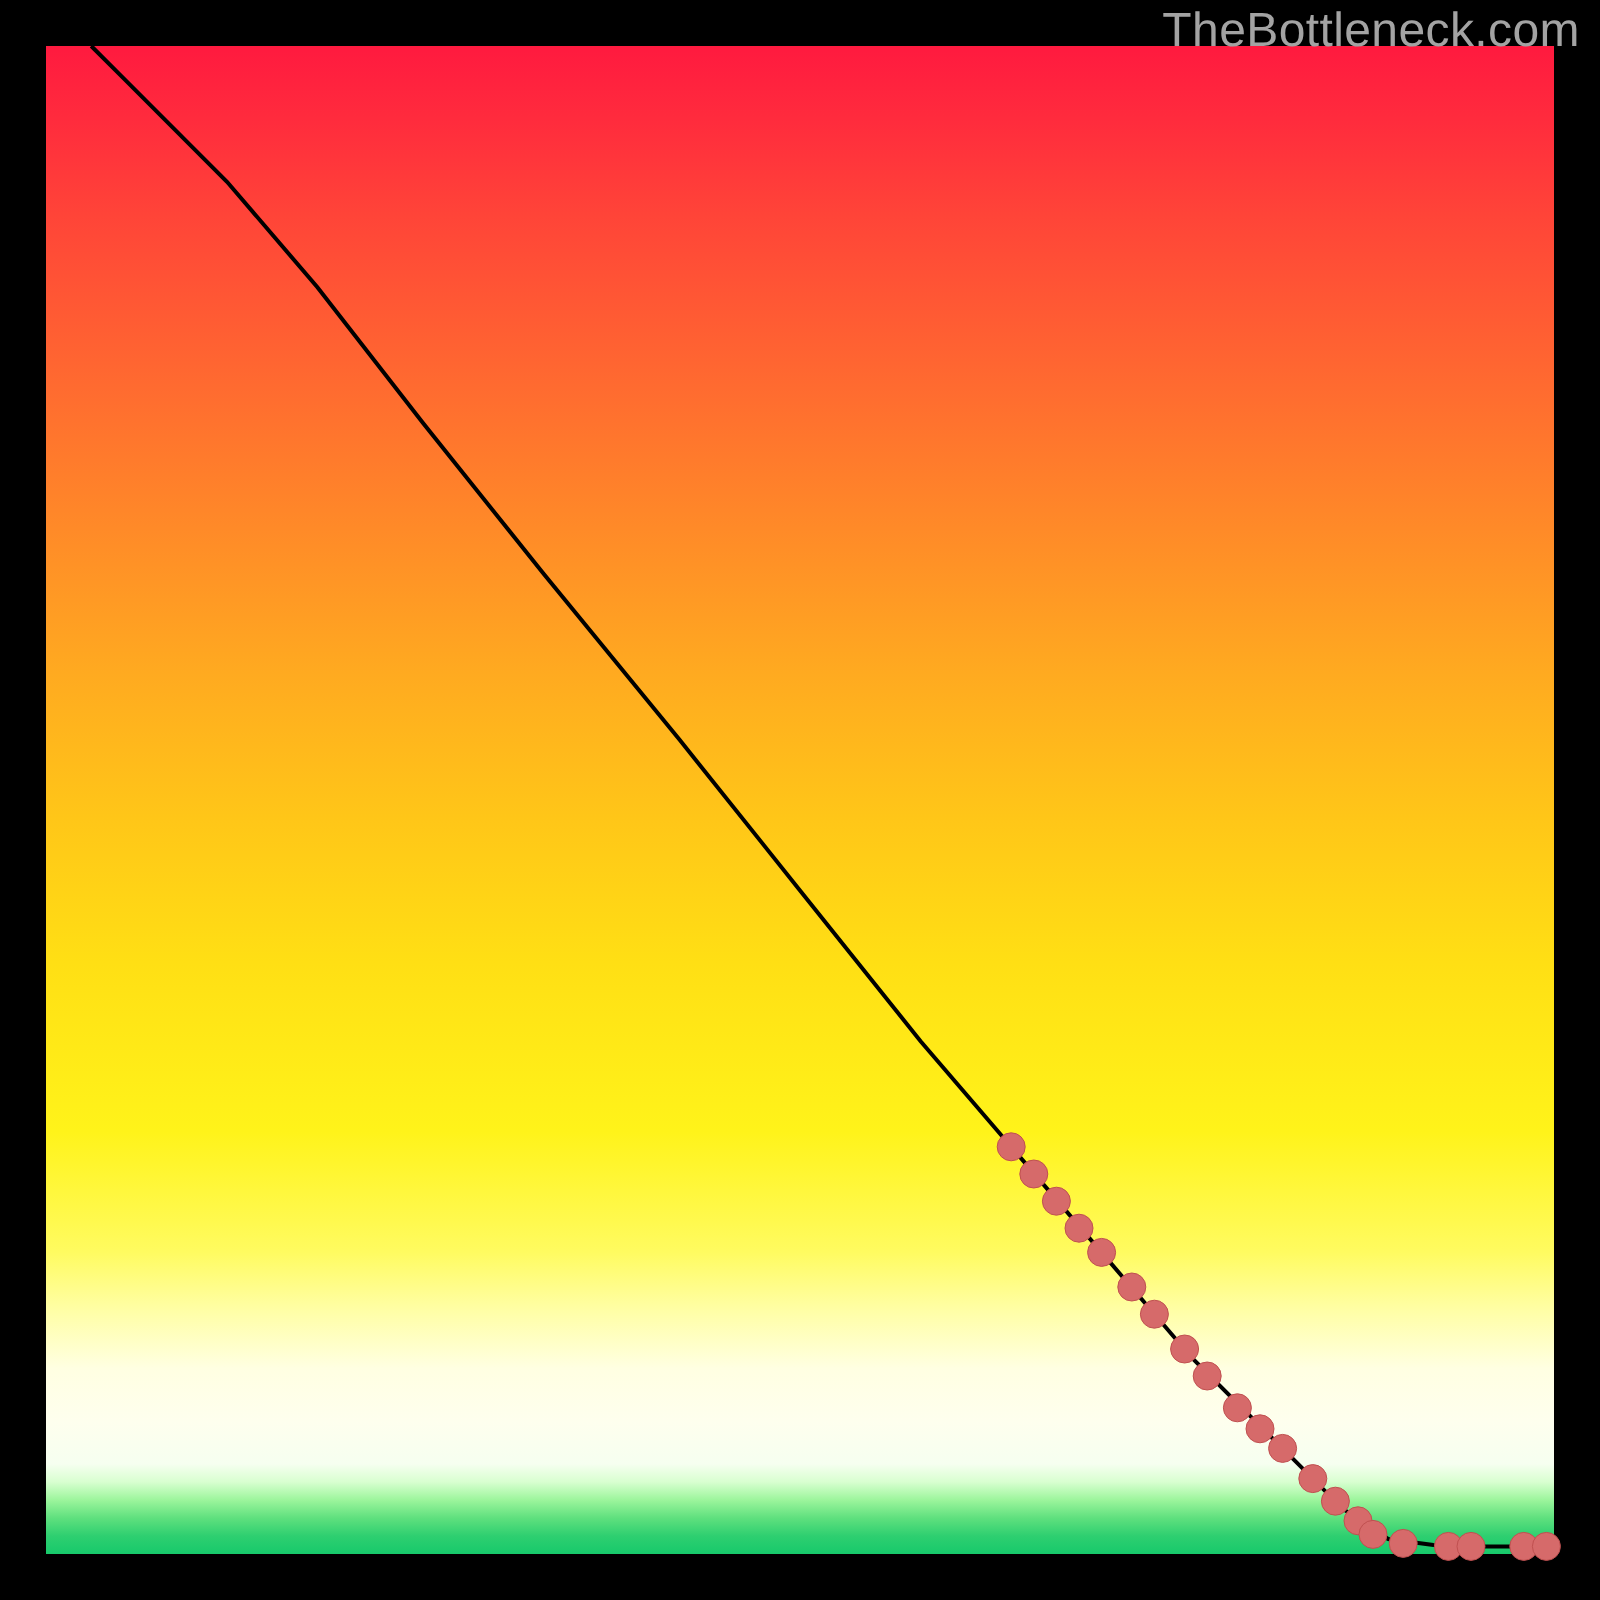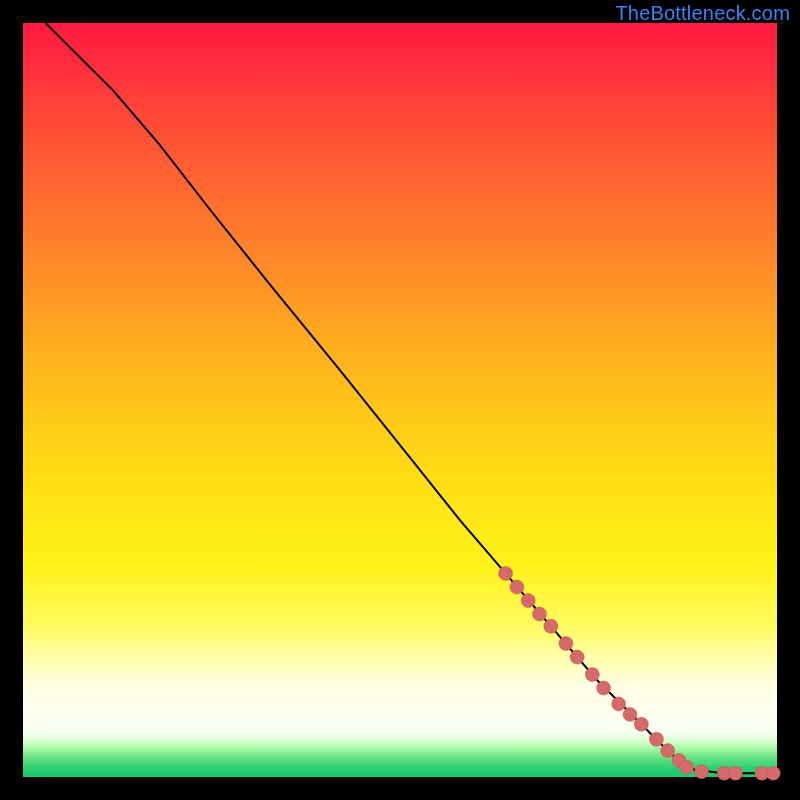--- a/index.html
+++ b/index.html
@@ -14,22 +14,22 @@
   .frame {
     position: relative;
     width: 800px;
     height: 800px;
     background: #000;
   }
   .watermark {
     position: absolute;
     top: 2px;
     right: 10px;
-    color: #3b82f6;
-    font-size: 20px;
+    color: #a3a3a3;
+    font-size: 24px;
     font-weight: 500;
     letter-spacing: 0.2px;
     z-index: 50;
   }
   
   .plot {
     position: absolute;
     left: 23px;
     top: 23px;
     width: 754px;   

